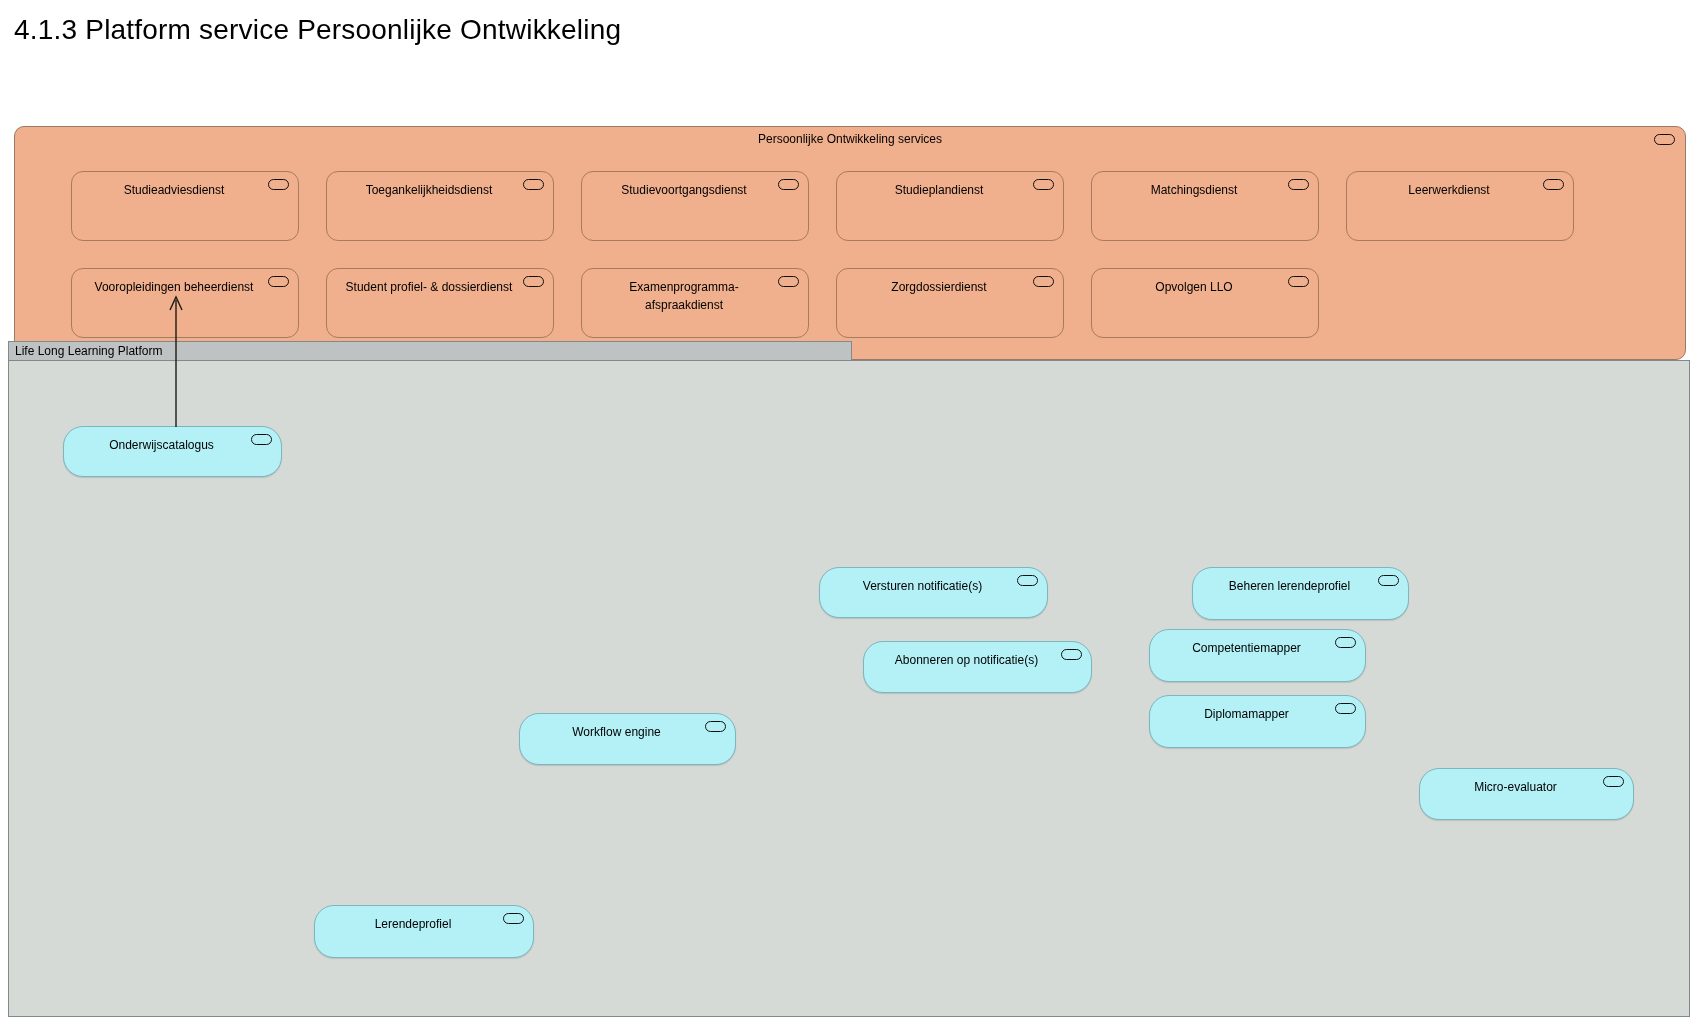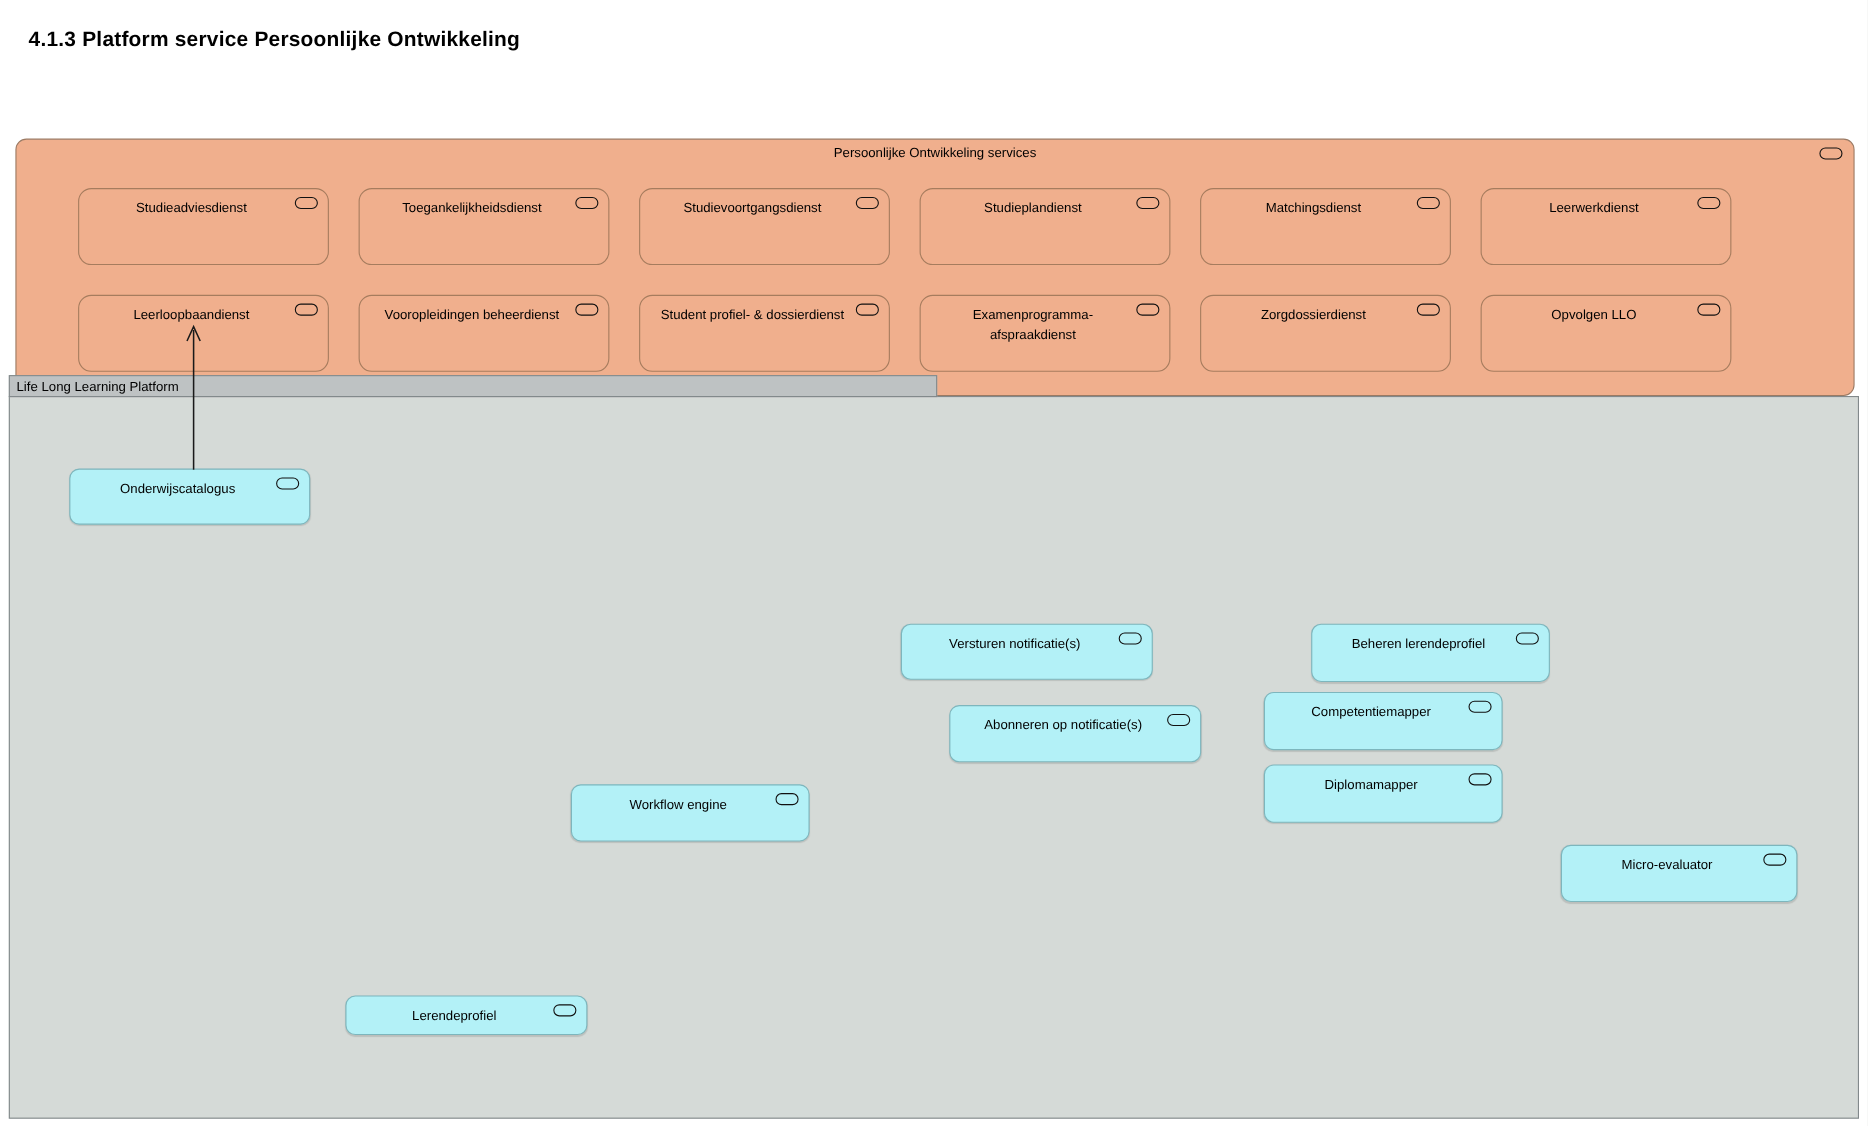--- a/index.html
+++ b/index.html
@@ -3,22 +3,22 @@
 <meta charset="utf-8">
 <style>
   html,body{margin:0;padding:0;}
   body{
     width:1698px;height:1024px;position:relative;overflow:hidden;
     background:#ffffff;
     font-family:"Liberation Sans","DejaVu Sans",sans-serif;
     color:#000;
   }
   .page-title{
-    position:absolute;left:14px;top:14px;margin:12px;
-    font-size:19px;font-weight:bold;letter-spacing:0.2px;
+    position:absolute;left:14px;top:14px;margin:0;
+    font-size:28px;font-weight:normal;letter-spacing:0.2px;
   }
 
   
   .po-container{
     position:absolute;left:14px;top:88px;width:1672px;height:234px;
     background:var(--orange-fill,#f0af8d);
     border:1px solid var(--orange-container-border,#9b7a63);
     border-radius:10px;box-sizing:border-box;margin-top:38px;
   }
   .po-header{position:relative;height:24px;}
@@ -46,21 +46,21 @@
     background:var(--orange-fill,#f0af8d);
     border:1px solid var(--orange-border,#a67c5e);
     border-radius:12px;
   }
   .service-label-row{position:relative;padding:8px 34px 0 12px;text-align:center;}
   .service-label{font-size:12px;line-height:13px;}
   .service-box .pill-icon{position:absolute;top:7px;right:9px;}
   .service-box.cyan{
     background:var(--cyan-fill,#b3f1f7);
     border:1px solid var(--cyan-border,#7db6bd);
-    border-radius:9px;
+    border-radius:20px;
     box-shadow:0 1px 1px rgba(0,0,0,0.12);
   }
 
   
   .lll-tab{
     position:absolute;left:8px;top:341px;width:844px;height:20px;
     background:var(--gray-tab-fill,#bec2c3);
     border:1px solid var(--gray-border,#7e8587);
     box-sizing:border-box;z-index:2;
   }
@@ -123,26 +123,20 @@
     </div>
   </div>
       <div class="service-box">
     <div class="service-label-row">
       <span class="service-label">Leerwerkdienst</span>
       <span class="pill-icon"></span>
     </div>
   </div>
       <div class="service-box">
     <div class="service-label-row">
-      <span class="service-label">Leerloopbaandienst</span>
-      <span class="pill-icon"></span>
-    </div>
-  </div>
-      <div class="service-box">
-    <div class="service-label-row">
       <span class="service-label">Vooropleidingen beheerdienst</span>
       <span class="pill-icon"></span>
     </div>
   </div>
       <div class="service-box">
     <div class="service-label-row">
       <span class="service-label">Student profiel- &amp; dossierdienst</span>
       <span class="pill-icon"></span>
     </div>
   </div>
@@ -212,21 +206,21 @@
       <span class="service-label">Micro-evaluator</span>
       <span class="pill-icon"></span>
     </div>
   </div>
     <div class="service-box cyan" style="position: absolute; left: 510px; top: 352px; width: 217px; height: 52px;">
     <div class="service-label-row">
       <span class="service-label">Workflow engine</span>
       <span class="pill-icon"></span>
     </div>
   </div>
-    <div class="service-box cyan" style="position: absolute; left: 305px; top: 544px; width: 220px; height: 36px;">
+    <div class="service-box cyan" style="position: absolute; left: 305px; top: 544px; width: 220px; height: 53px;">
     <div class="service-label-row">
       <span class="service-label">Lerendeprofiel</span>
       <span class="pill-icon"></span>
     </div>
   </div>
   </div>
 
 <svg class="arrow-overlay" viewBox="0 0 1698 1024">
   <line x1="176" y1="300" x2="176" y2="427" stroke="#1a1a1a" stroke-width="1.4"></line>
   <polyline points="170,310 176,297 182,310" fill="none" stroke="#1a1a1a" stroke-width="1.4"></polyline>

